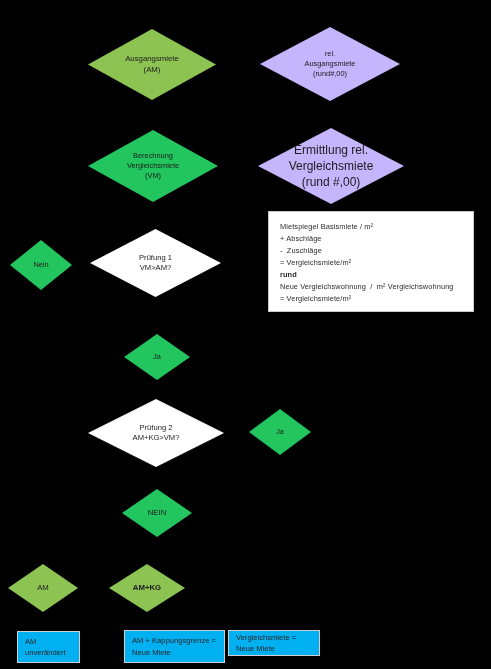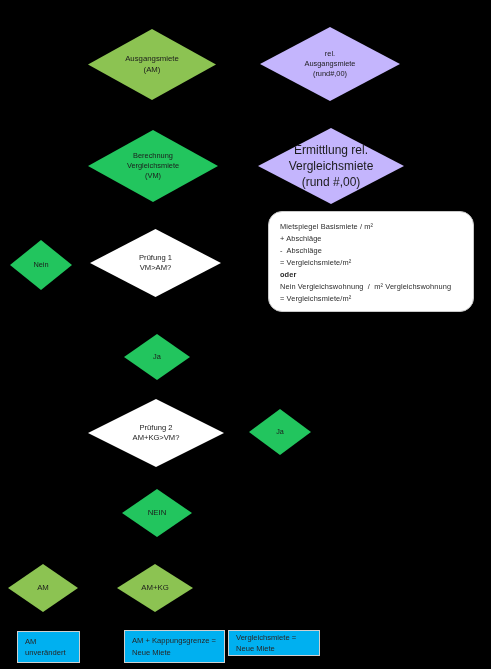--- a/index.html
+++ b/index.html
@@ -107,27 +107,27 @@
 Vergleichsmiete
 (VM)</span>
   </div>
 
   <div class="diamond d-orange" style="left:258px; top:128px; width:146px; height:76px; font-size:12px;">
     <span class="dtext">Ermittlung rel.
 Vergleichsmiete
 (rund #,00)</span>
   </div>
 
-  <div class="formula-box" style="left:268px; top:211px; width:206px; height:101px;border-radius:14px;">
+  <div class="formula-box" style="left:268px; top:211px; width:206px; height:101px;">
     <span class="formula-line">Mietspiegel Basismiete / m²</span>
     <span class="formula-line">+ Abschläge</span>
-    <span class="formula-line">-  Abschläge</span>
+    <span class="formula-line">-  Zuschläge</span>
     <span class="formula-line">= Vergleichsmiete/m²</span>
-    <span class="formula-line strong">oder</span>
-    <span class="formula-line">Nein Vergleichswohnung  /  m² Vergleichswohnung</span>
+    <span class="formula-line strong">rund</span>
+    <span class="formula-line">Neue Vergleichswohnung  /  m² Vergleichswohnung</span>
     <span class="formula-line">= Vergleichsmiete/m²</span>
   </div>
 
   <div class="diamond d-yellow" style="left:10px; top:240px; width:62px; height:50px; font-size:7.4px;">
     <span class="dtext">Nein</span>
   </div>
 
   <div class="diamond d-white" style="left:90px; top:229px; width:131px; height:68px; font-size:7.6px;">
     <span class="dtext">Prüfung 1
 VM&gt;AM?</span>
@@ -147,21 +147,21 @@
   </div>
 
   <div class="diamond d-yellow" style="left:122px; top:489px; width:70px; height:48px; font-size:7.8px;">
     <span class="dtext">NEIN</span>
   </div>
 
   <div class="diamond d-lgreen" style="left:8px; top:564px; width:70px; height:48px; font-size:7.8px;">
     <span class="dtext">AM</span>
   </div>
 
-  <div class="diamond d-lgreen" style="left:117px; top:564px; width:76px; height:48px; font-size:7.8px;">
+  <div class="diamond d-lgreen" style="left:109px; top:564px; width:76px; height:48px; font-size:7.8px;font-weight:bold;">
     <span class="dtext">AM+KG</span>
   </div>
 
 
   <div class="result-box" style="left:17px; top:631px; width:63px; height:32px;">
     <span class="rtext">AM
 unverändert</span>
   </div>
 
   <div class="result-box" style="left:109px; top:630px; width:101px; height:33px;margin-left:15px;">

